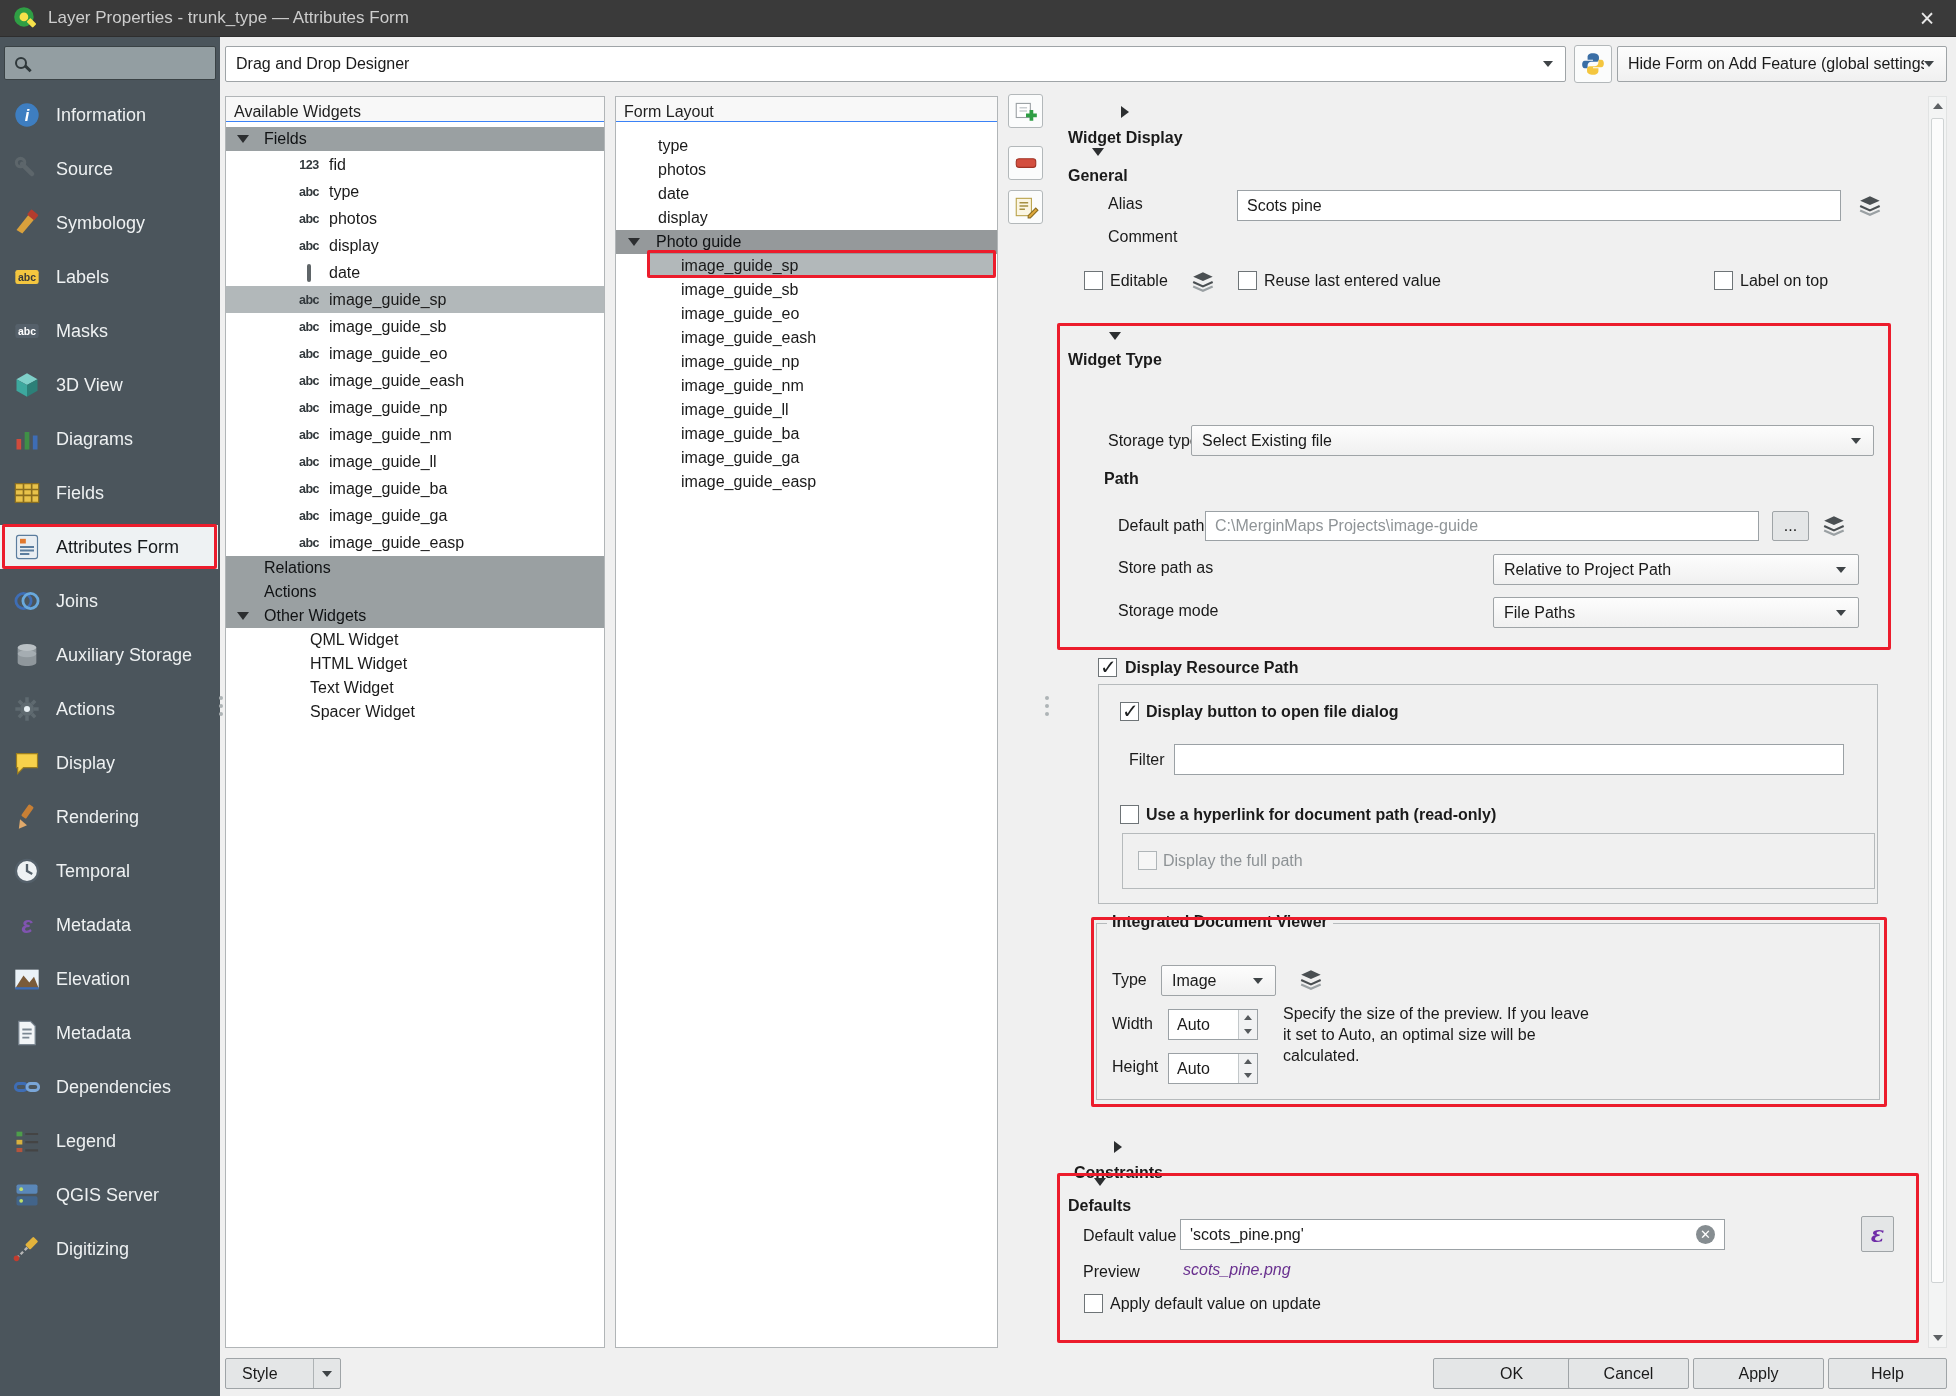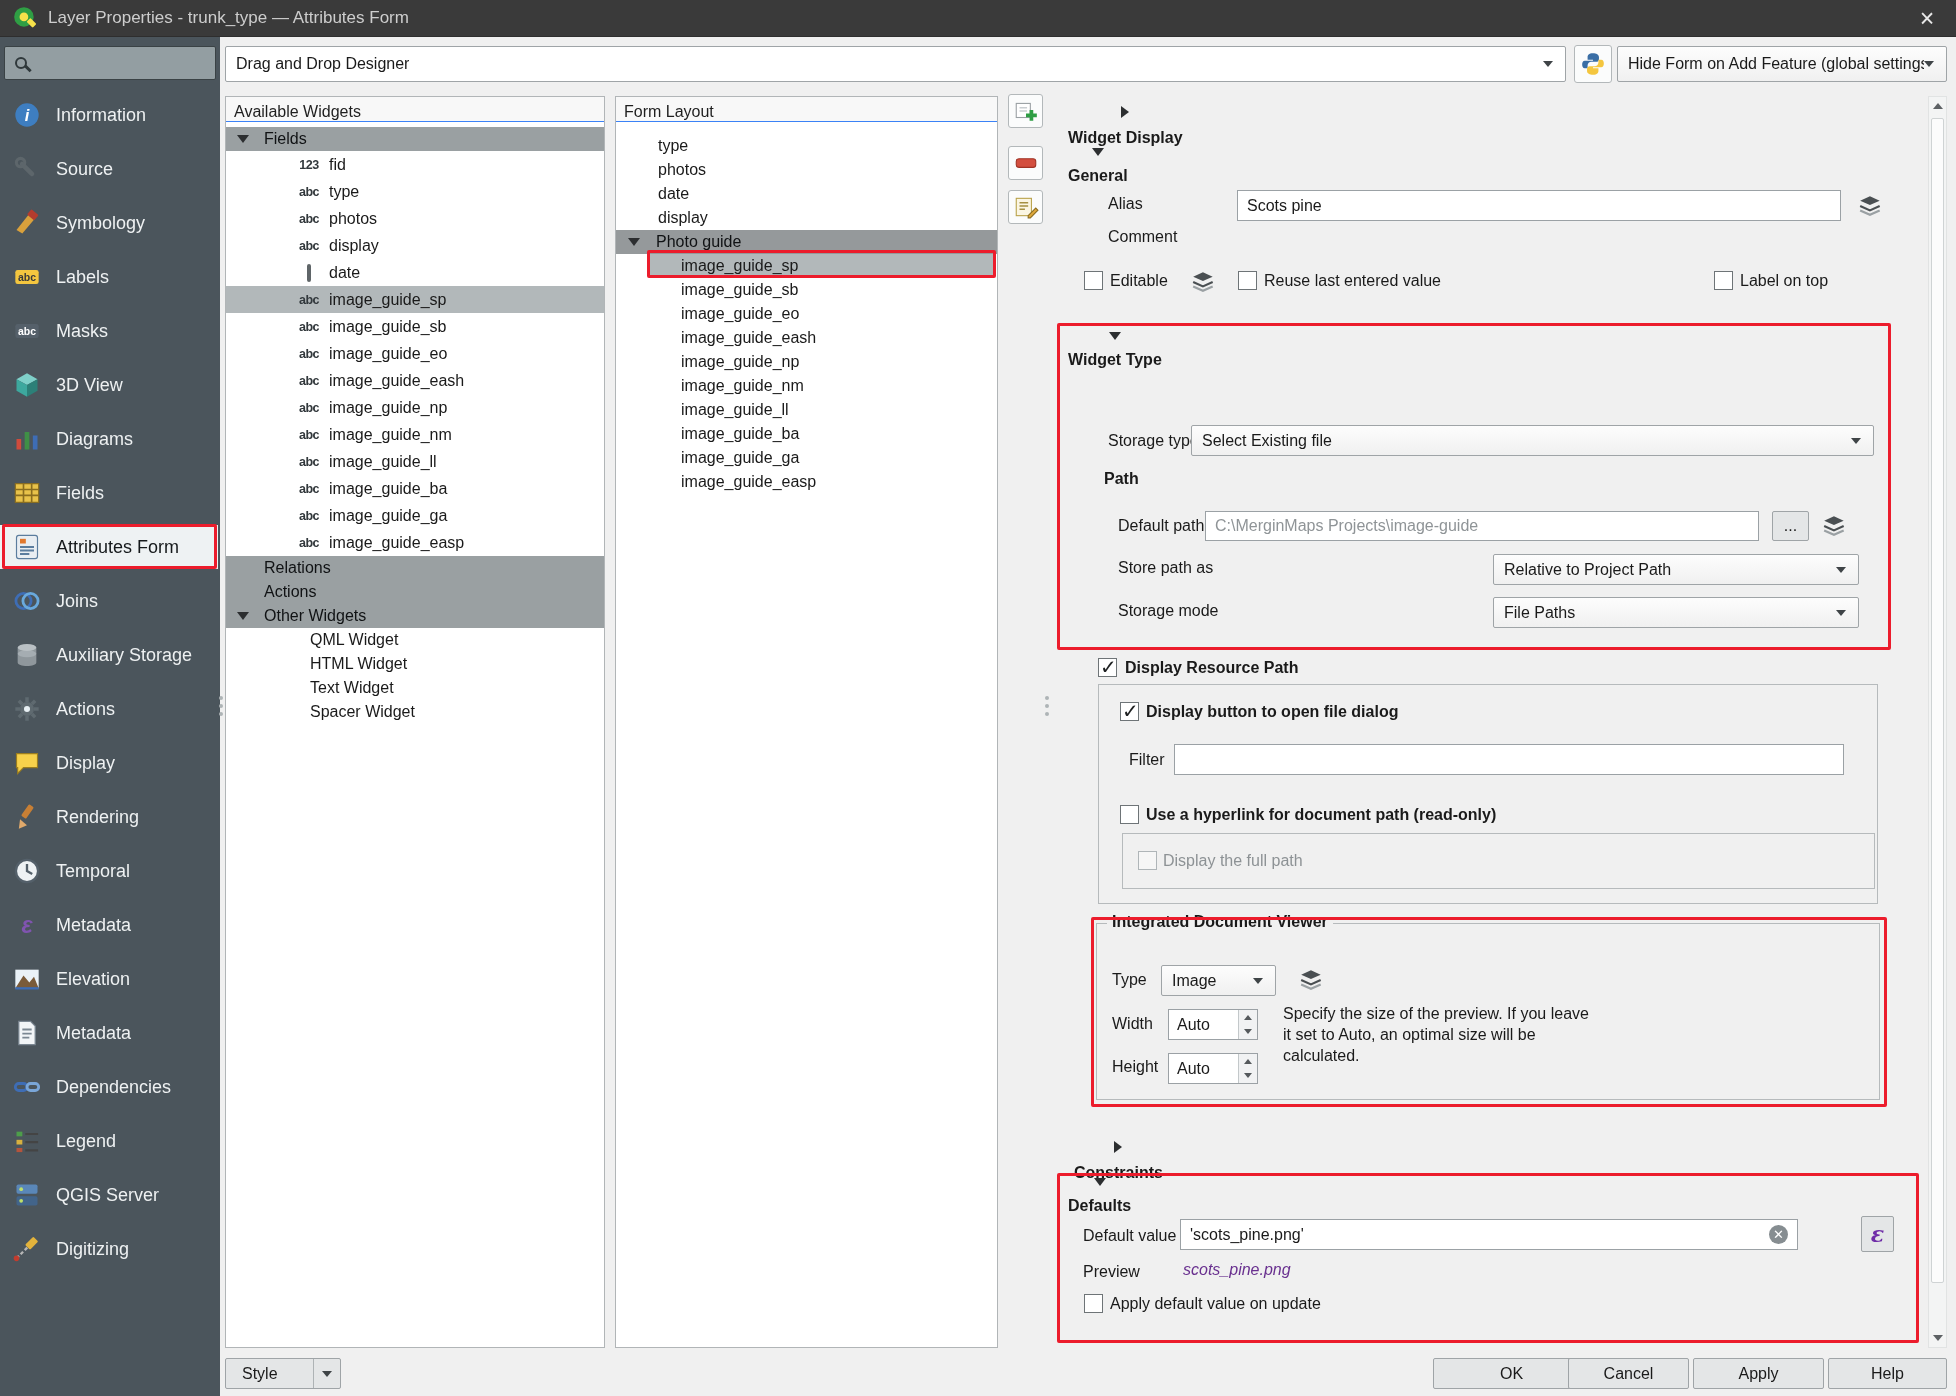--- a/index.html
+++ b/index.html
@@ -662,21 +662,21 @@
       <span class="tri-right"></span>
       <span>Constraints</span>
     </div>
 
     <div class="sec-head" style="left:14px; top:1082px;">
       <span class="tri-down"></span>
       <span>Defaults</span>
     </div>
 
     <span class="lbl" style="left:29px; top:1129px;">Default value</span>
-    <div class="tfield" style="left:126px; top:1123px; width:618px; height:31px;">
+    <div class="tfield" style="left:126px; top:1123px; width:545px; height:31px;">
       <span>'scots_pine.png'</span>
       <span class="clear-x">✕</span>
     </div>
     <div class="btn" style="left:807px; top:1120px; width:33px; height:36px;">
       <span class="eps">ε</span>
     </div>
 
     <span class="lbl" style="left:29px; top:1165px;">Preview</span>
     <span class="preview-val" style="left:129px; top:1165px;">scots_pine.png</span>
 

